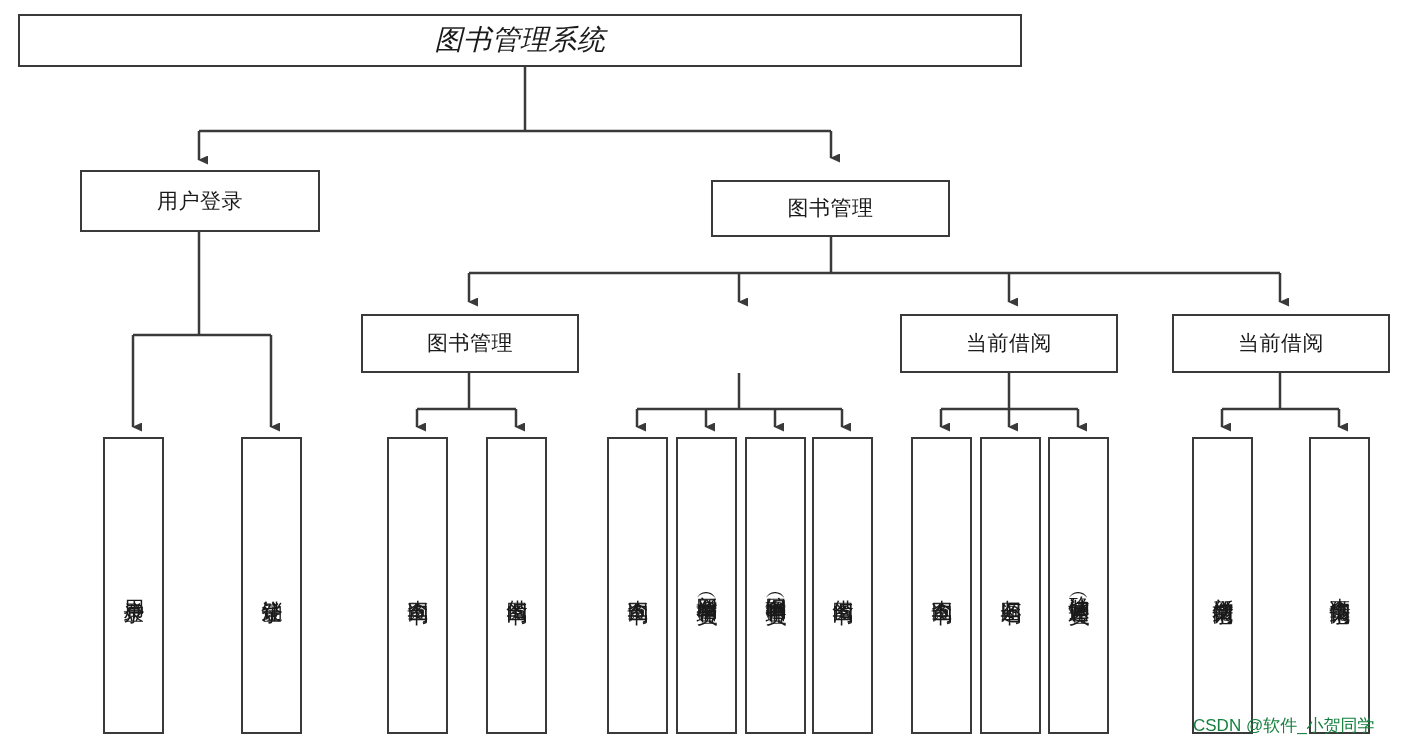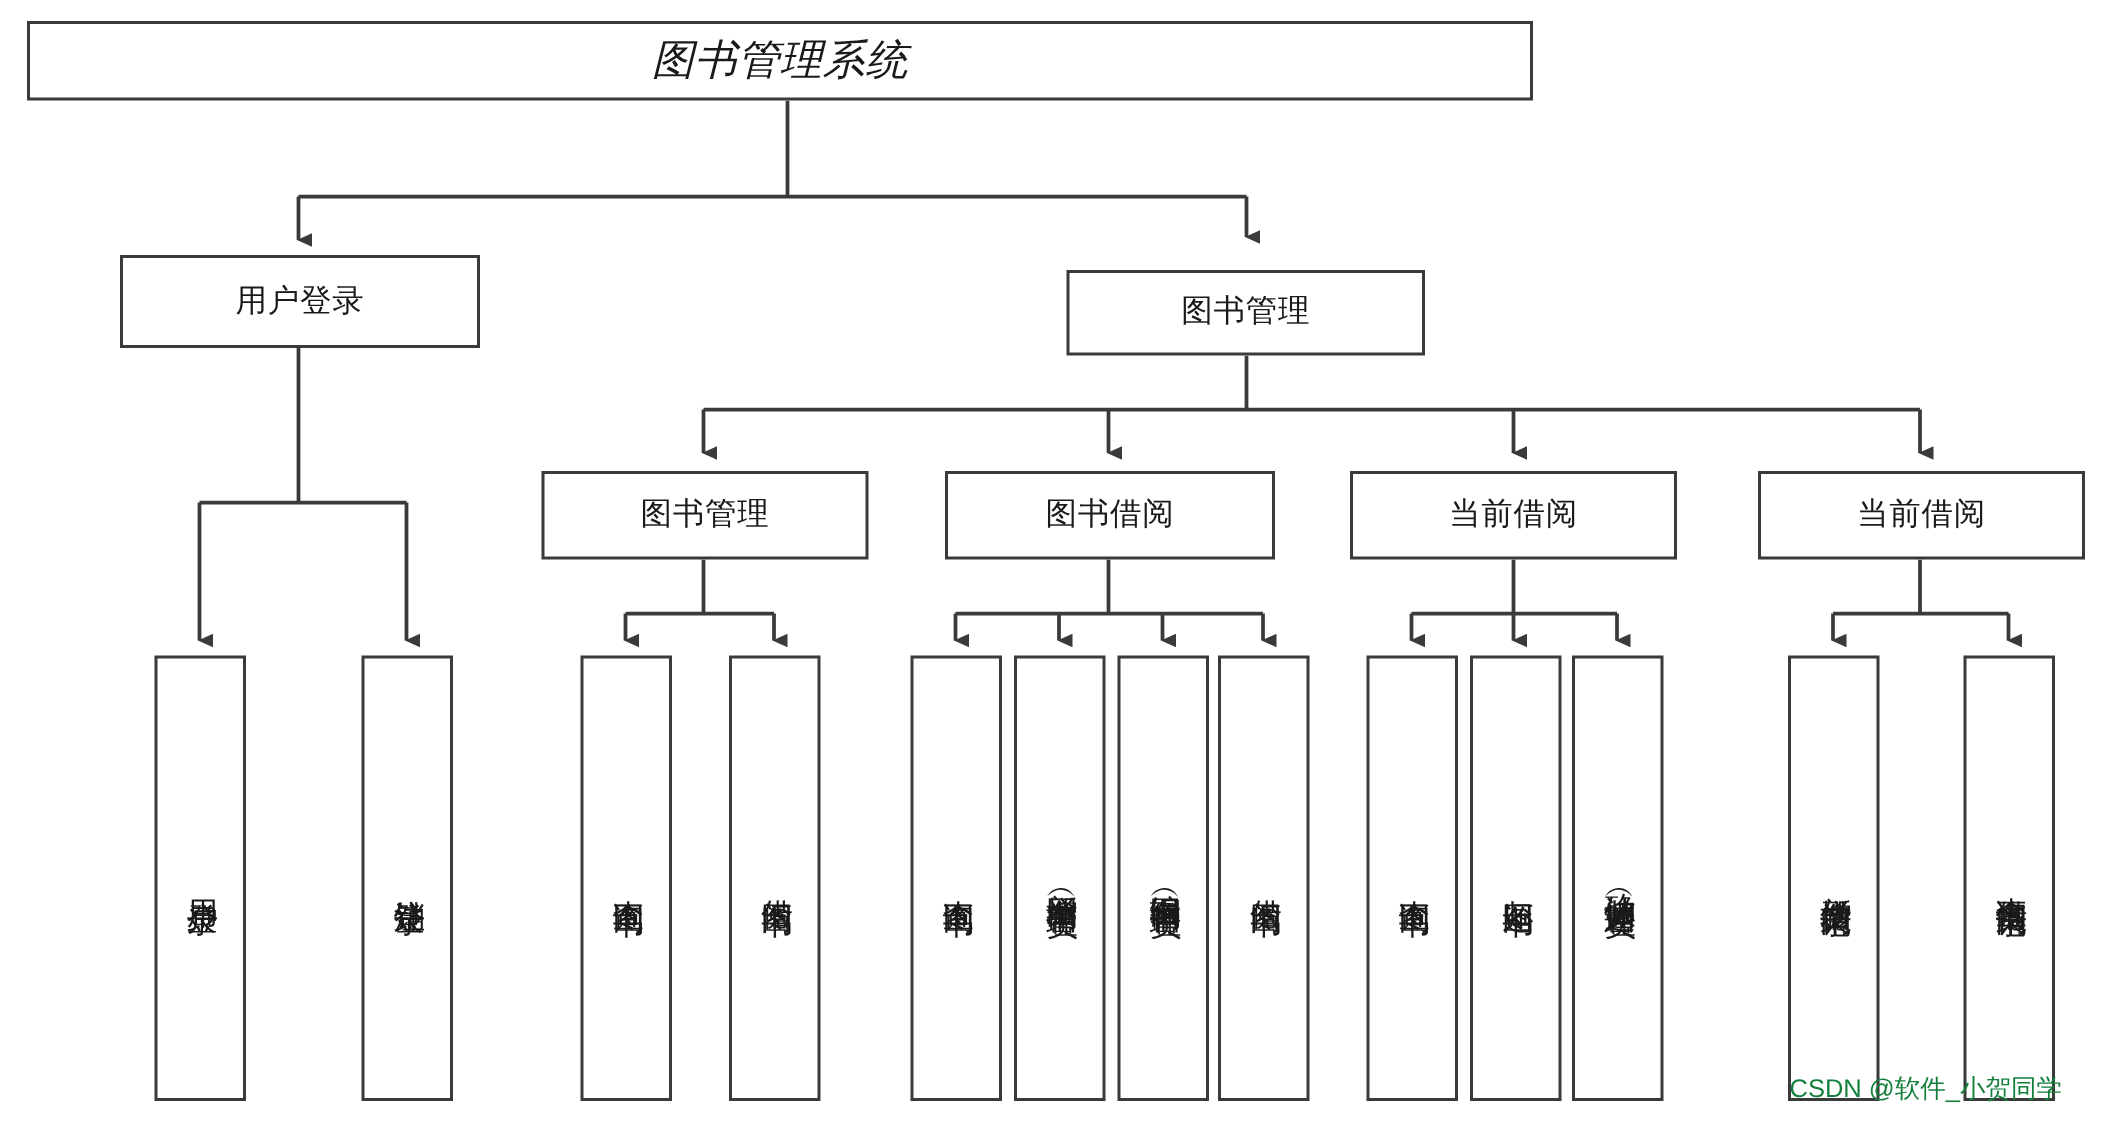--- a/index.html
+++ b/index.html
@@ -144,23 +144,20 @@
   <div class="node-box" style="left:80px; top:170px; width:240px; height:62px;">
     <span class="node-label">用户登录</span>
   </div>
   <div class="node-box" style="left:711px; top:180px; width:239px; height:57px;">
     <span class="node-label">图书管理</span>
   </div>
 
   <div class="node-box" style="left:361px; top:314px; width:218px; height:59px;">
     <span class="node-label">图书管理</span>
   </div>
-  <div class="node-box" style="left:630px; top:314px; width:220px; height:59px;">
-    <span class="node-label">图书借阅</span>
-  </div>
   <div class="node-box" style="left:900px; top:314px; width:218px; height:59px;">
     <span class="node-label">当前借阅</span>
   </div>
   <div class="node-box" style="left:1172px; top:314px; width:218px; height:59px;">
     <span class="node-label">当前借阅</span>
   </div>
 
   <div class="node-box leaf" style="left:103px; top:437px; width:61px; height:297px;">
     <span class="node-label">用户登录</span>
   </div>

